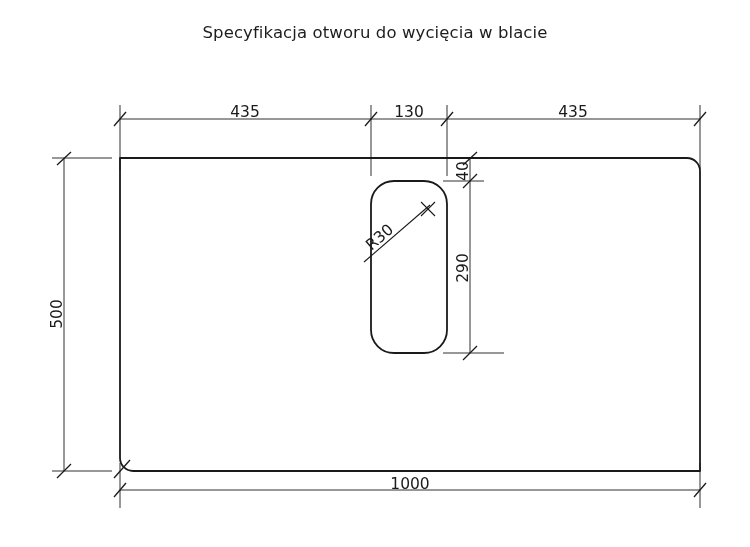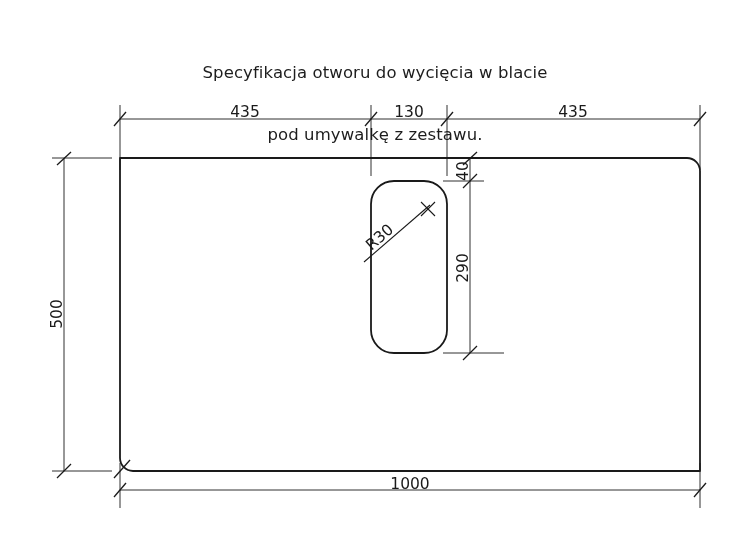--- a/index.html
+++ b/index.html
@@ -26,40 +26,38 @@
     top: 22px;
     width: 750px;
     text-align: center;
     font-size: 16.5px;
     line-height: 22px;
     color: #1d1d1d;
     letter-spacing: 0.1px;
   }
   .title .line {
     display: block;
-    margin-top: 40px;
   }
   svg.drawing {
     position: absolute;
     left: 0;
     top: 0;
   }
   text {
     font-family: "DejaVu Sans", sans-serif;
     fill: #1a1a1a;
   }
 </style>
 </head>
 <body>
 
 <div id="stage">
 
   <div class="title">
     <span class="line">Specyfikacja otworu do wycięcia w blacie</span>
-    <span class="line">pod umywalkę z zestawu.</span>
   </div>
 
   <svg class="drawing" width="750" height="547" viewBox="0 0 750 547">
 
     <g stroke="#1a1a1a" fill="none" stroke-width="1.6" stroke-linecap="round" stroke-linejoin="round">
 
       <path d="M 120,158 L 687,158 A 13,13 0 0 1 700,171 L 700,471 L 133,471 A 13,13 0 0 1 120,458 Z" stroke="#1a1a1a" stroke-width="1.8"></path>
 
       <rect x="371" y="181" width="76" height="172" rx="23" ry="23" stroke="#1a1a1a" stroke-width="1.8"></rect>
     </g>

